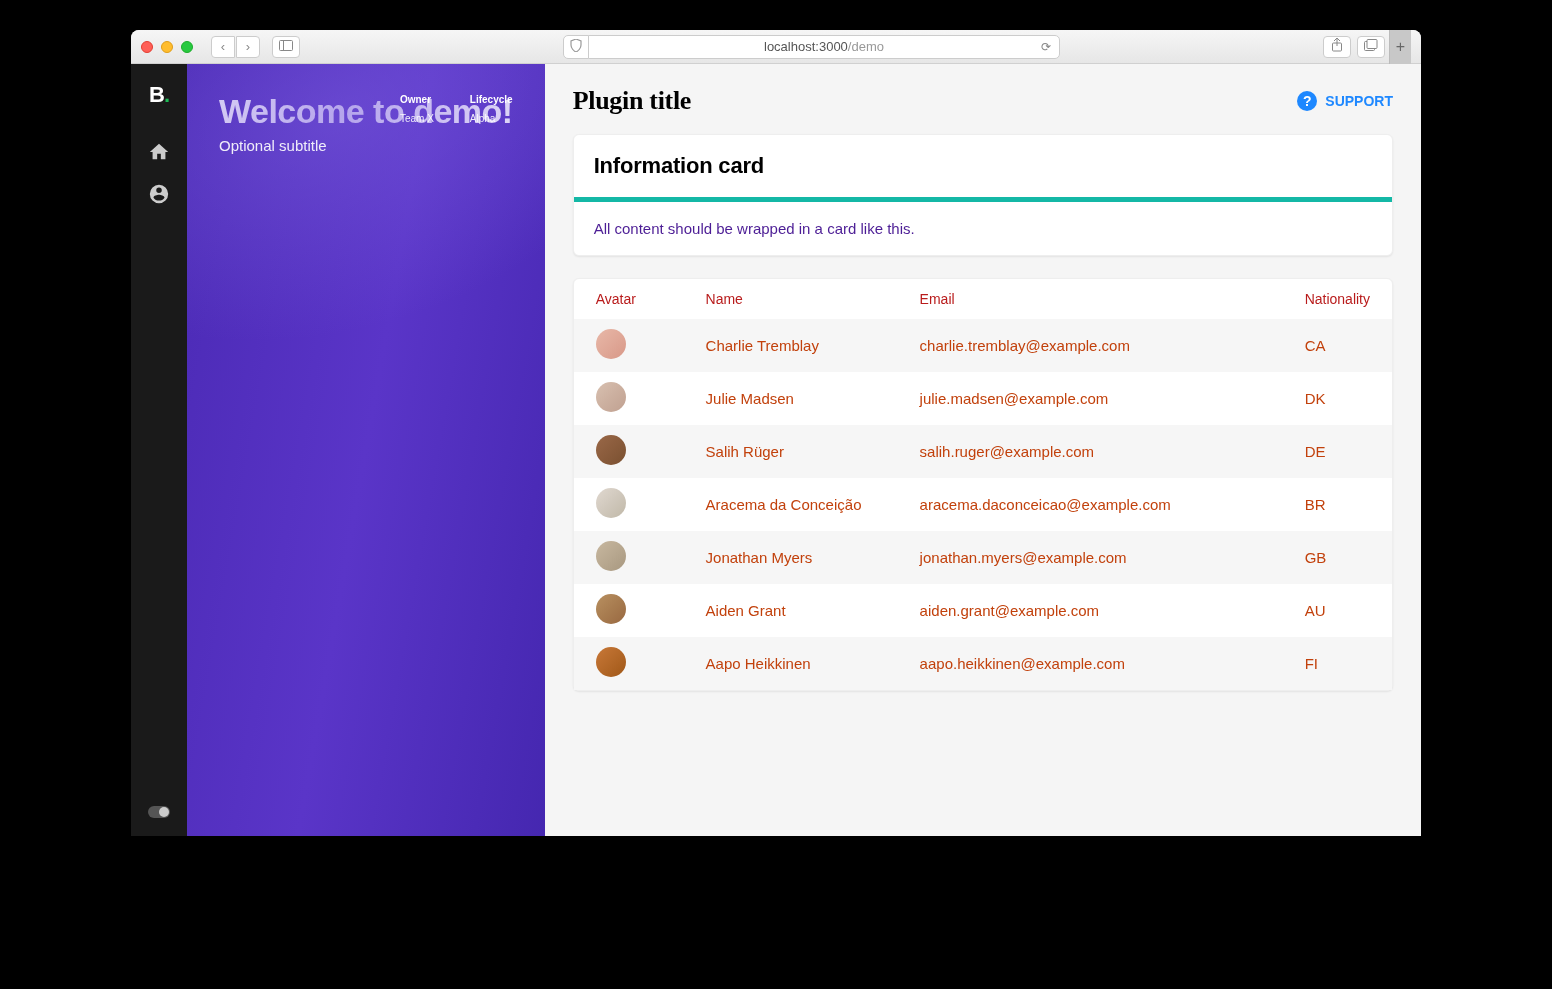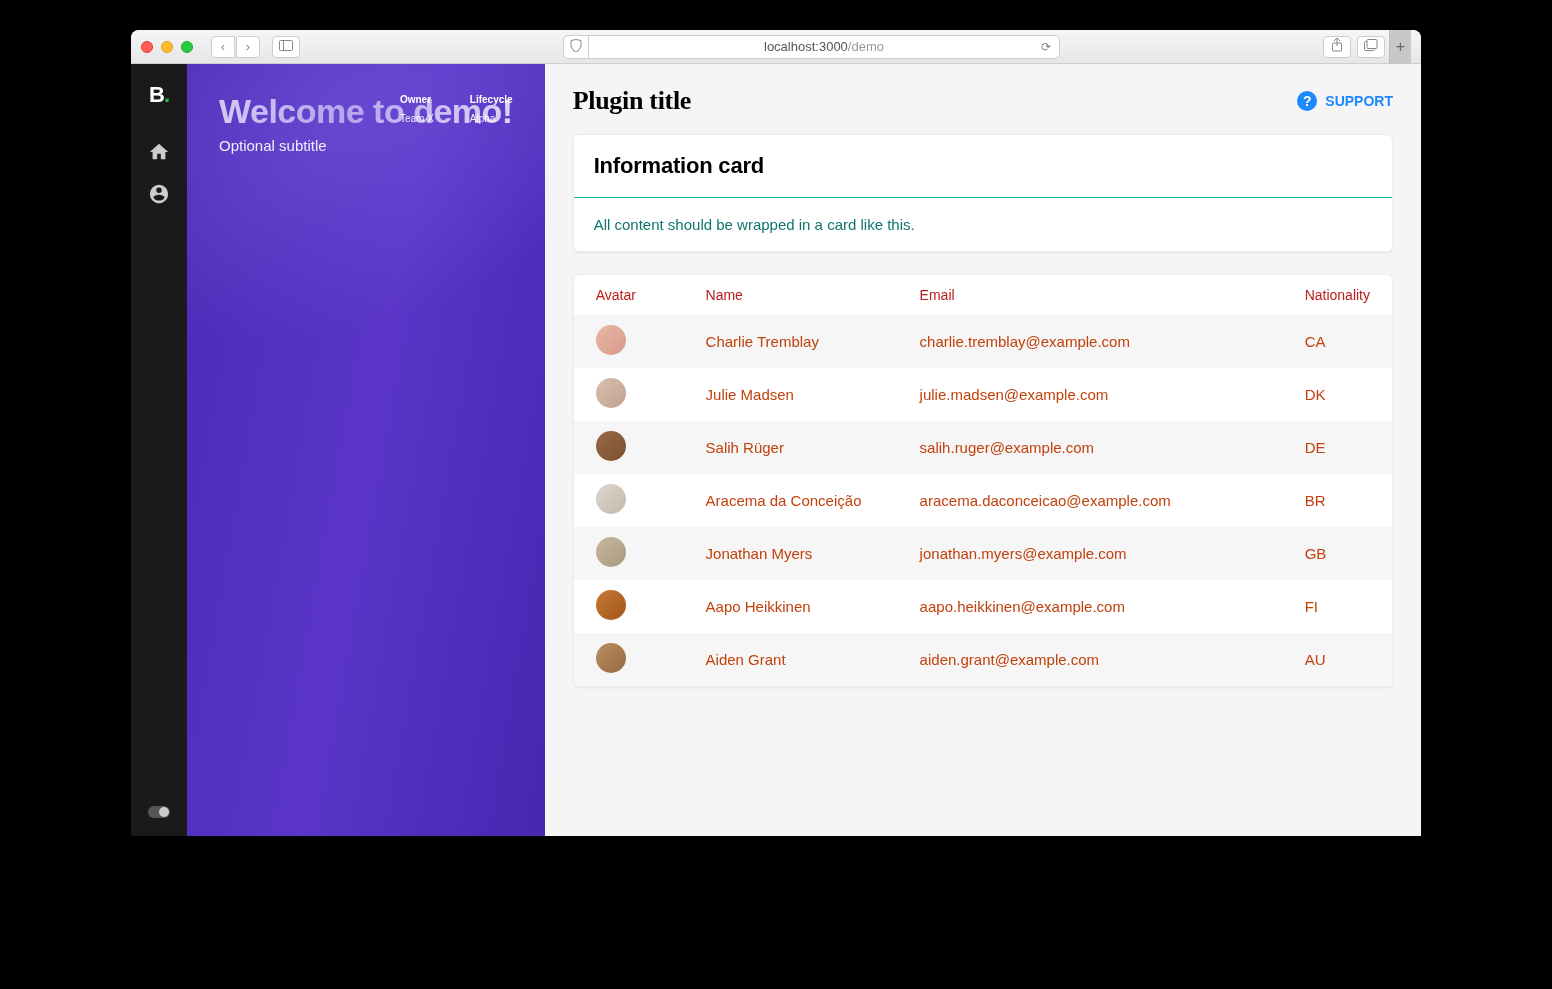--- a/index.html
+++ b/index.html
@@ -166,26 +166,26 @@
     }
     .card {
       background: #fff;
       border-radius: 6px;
       box-shadow: 0 1px 2px rgba(0,0,0,0.08);
       margin-bottom: 22px;
       border: 1px solid #eee;
     }
     .card-header {
       padding: 18px 20px;
-      border-bottom: 1px solid #14b8a6;
+      border-bottom: 5px solid #14b8a6;
       font-size: 22px;
       font-weight: 800;
       letter-spacing:-0.2px;
     }
-    .card-body { padding: 18px 20px; font-size: 15px; color: #0f766e; }
+    .card-body { padding: 18px 20px; font-size: 15px; color: #4c1d95; }
     .table-card .card-header { border-bottom: none; padding-bottom: 10px; }
     table { width: 100%; border-collapse: collapse; }
     th {
       text-align: left;
       font-weight: 400;
       font-size: 14px;
       color: #b91c1c;
       padding: 12px 22px;
     }
     td {
@@ -362,30 +362,30 @@
                   <td>aracema.daconceicao@example.com</td>
                   <td>BR</td>
                 </tr>
                 <tr>
                   <td><span class="avatar av-4"></span></td>
                   <td>Jonathan Myers</td>
                   <td>jonathan.myers@example.com</td>
                   <td>GB</td>
                 </tr>
                 <tr>
+                  <td><span class="avatar av-6"></span></td>
+                  <td>Aiden Grant</td>
+                  <td>aiden.grant@example.com</td>
+                  <td>AU</td>
+                </tr>
+                <tr>
                   <td><span class="avatar av-5"></span></td>
                   <td>Aapo Heikkinen</td>
                   <td>aapo.heikkinen@example.com</td>
                   <td>FI</td>
                 </tr>
-                <tr>
-                  <td><span class="avatar av-6"></span></td>
-                  <td>Aiden Grant</td>
-                  <td>aiden.grant@example.com</td>
-                  <td>AU</td>
-                </tr>
               </tbody>
           </table>
         </div>
       </div>
     </div>
   </div>
 </div>
 
 </body></html>

